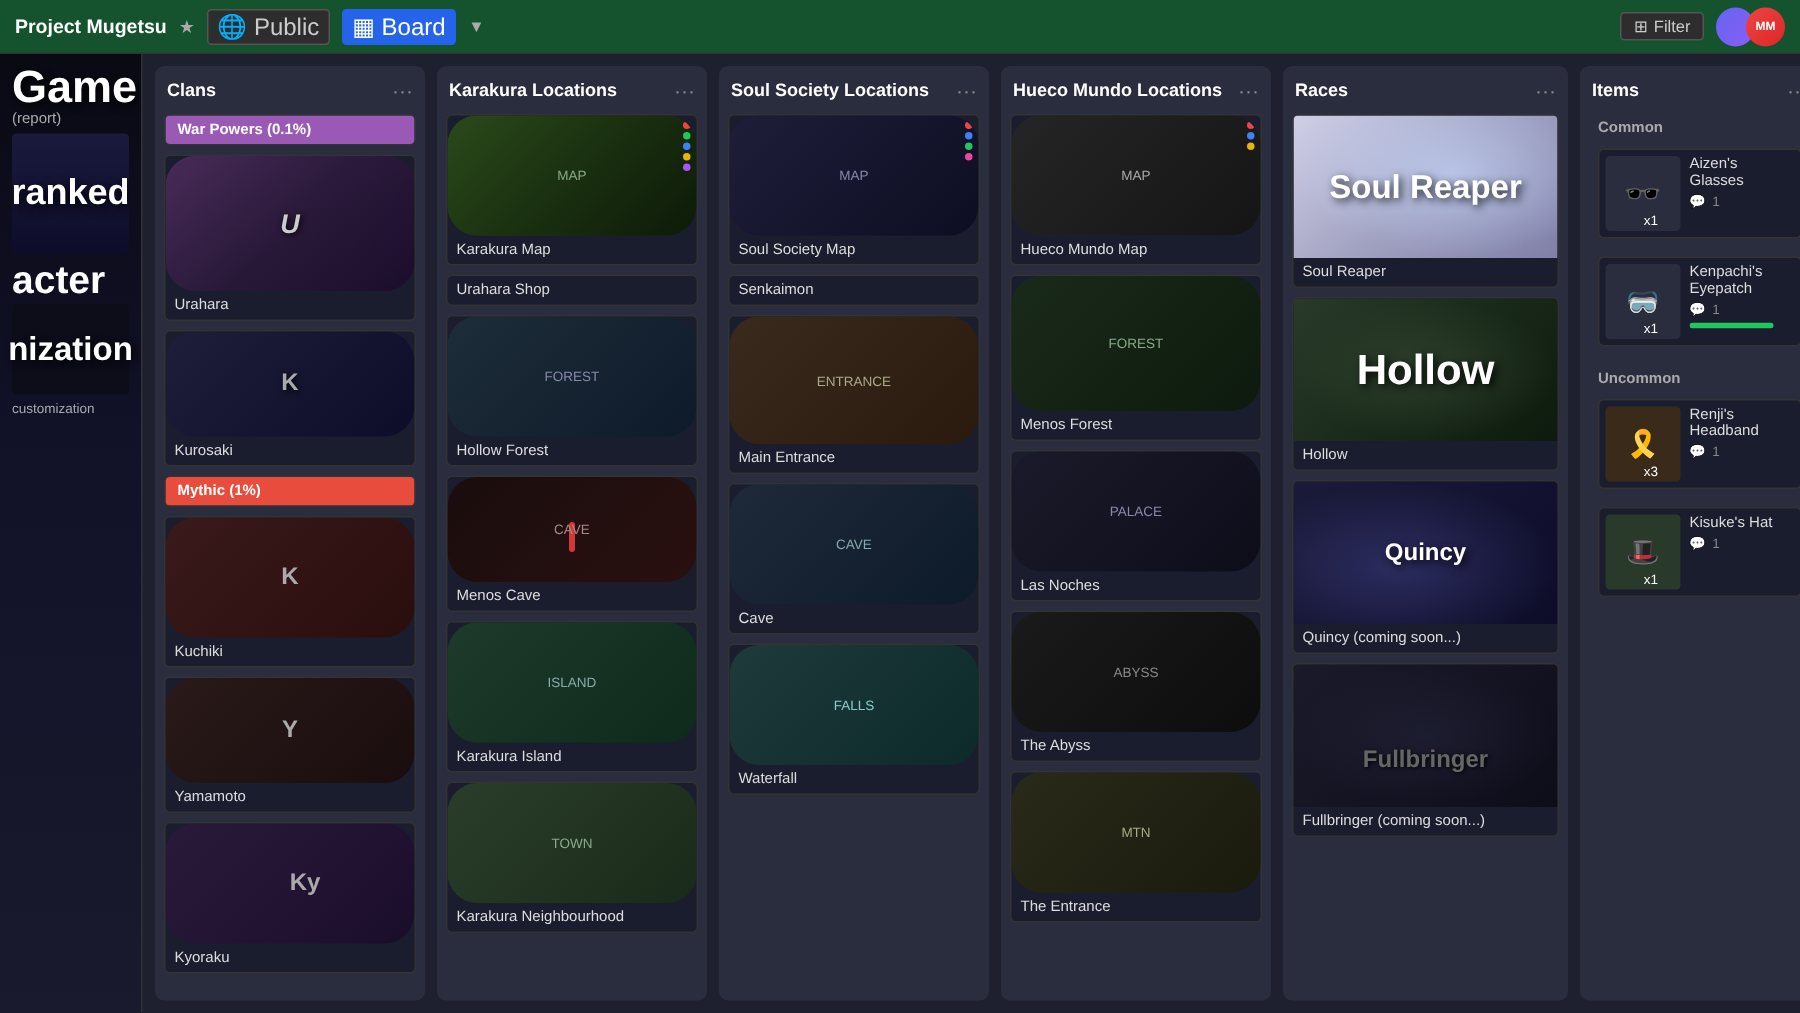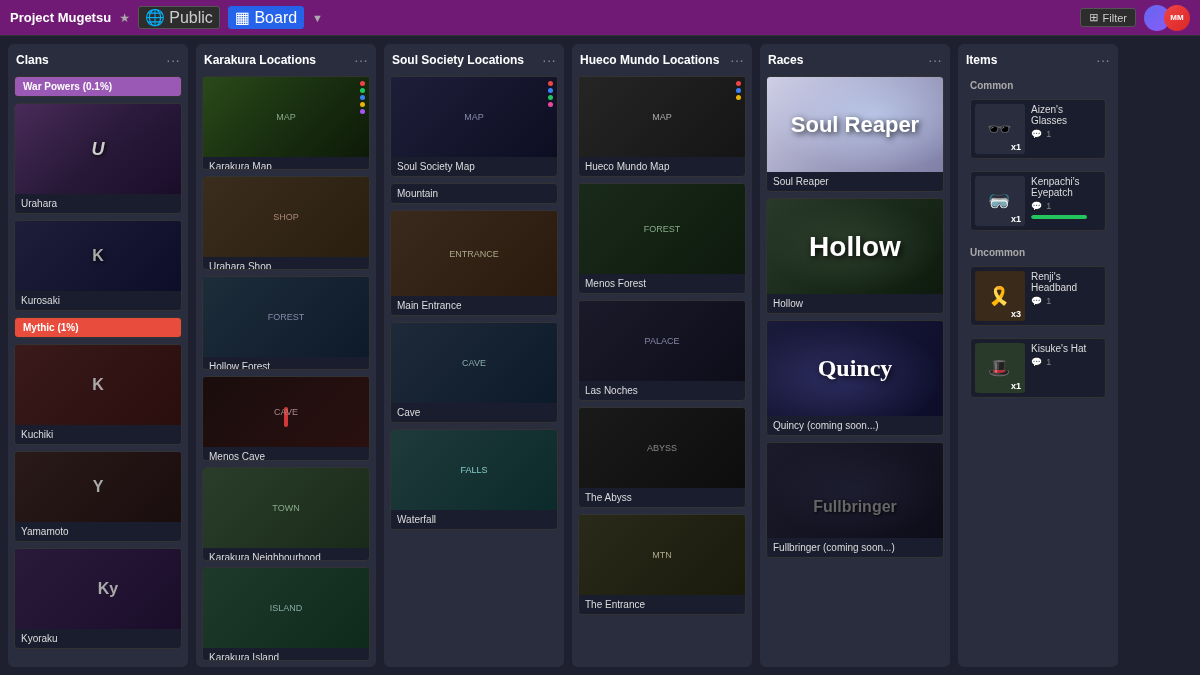--- a/index.html
+++ b/index.html
@@ -9,21 +9,21 @@
       color: #fff;
       width: 1200px;
       height: 675px;
       overflow: hidden;
     }
 
     
     .topbar {
       display: flex;
       align-items: center;
-      background: #701a75;
+      background: #14532d;
       height: 36px;
       padding: 0 10px;
       gap: 8px;
       border-bottom: 1px solid #333;
     }
     .topbar-title {
       font-weight: 700;
       font-size: 13px;
       color: #fff;
     }
@@ -152,20 +152,21 @@
     .card-img-placeholder {
       width: 100%;
       height: 80px;
       display: flex;
       align-items: center;
       justify-content: center;
       font-size: 10px;
       color: #aaa;
       position: relative;
       overflow: hidden;
+      border-radius: 20px;
     }
     .card-label {
       padding: 4px 6px;
       font-size: 10px;
       color: #ddd;
       font-weight: 500;
     }
 
     
     .items-col {
@@ -198,24 +199,24 @@
       border-radius: 3px;
       display: flex;
       align-items: center;
       justify-content: center;
       flex-shrink: 0;
       position: relative;
     }
     .item-count-badge {
       position: absolute;
       bottom: 2px;
-      right: 4px;
+      right: 15px;
       font-size: 9px;
       color: #fff;
-      font-weight: 700;
+      font-weight: 400;
     }
     .item-info { flex: 1; }
     .item-name {
       font-size: 10px;
       color: #ddd;
       font-weight: 500;
       margin-bottom: 3px;
     }
     .item-meta {
       font-size: 9px;
@@ -289,20 +290,34 @@
     <span>Filter</span>
   </div>
   <div class="avatar-stack">
     <div class="topbar-avatar" style="background:linear-gradient(135deg,#6366f1,#8b5cf6);"></div>
     <div class="topbar-avatar" style="background:linear-gradient(135deg,#ef4444,#dc2626);font-size:8px;color:#fff;">MM</div>
   </div>
 </div>
 
 <div class="main">
 
+  <div class="sidebar-panel">
+    <div style="height:100%;background:linear-gradient(180deg,#0a0a14 0%,#111128 40%,#1a1a2e 100%);padding:8px;overflow:hidden;">
+      <div style="font-size:30px;font-weight:900;color:#fff;line-height:1;text-shadow:2px 2px 6px #000;">Game</div>
+      <div style="font-size:10px;color:#aaa;">(report)</div>
+      <div style="height:80px;background:linear-gradient(180deg,#1a1a3e,#0d0d2a);margin:4px 0;border-radius:3px;display:flex;align-items:center;justify-content:center;overflow:hidden;">
+        <div style="font-size:24px;font-weight:900;color:#fff;text-shadow:2px 2px 8px #000;writing-mode:horizontal-tb;">ranked</div>
+      </div>
+      <div style="font-size:26px;font-weight:900;color:#fff;margin-top:4px;line-height:1;">acter</div>
+      <div style="height:60px;background:#0d0d1a;border-radius:3px;margin:4px 0;display:flex;align-items:center;justify-content:center;">
+        <div style="font-size:22px;font-weight:900;color:#fff;text-shadow:2px 2px 6px #000;">nization</div>
+      </div>
+      <div style="font-size:9px;color:#aaa;">customization</div>
+    </div>
+  </div>
 
   <div class="boards-area">
 
     <div class="board-col">
       <div class="col-header">
         <span class="col-title">Clans</span>
         <span class="col-menu">···</span>
       </div>
       <div class="col-cards">
 
@@ -369,53 +384,50 @@
               <div class="dot dot-green"></div>
               <div class="dot dot-blue"></div>
               <div class="dot dot-yellow"></div>
               <div class="dot dot-purple"></div>
             </div>
           </div>
           <div class="card-label">Karakura Map</div>
         </div>
 
         <div class="card">
-          <div class="card-img-placeholder bg-urahara-shop">
-            <div style="font-size:9px;color:#a87;">SHOP</div>
-          </div>
           <div class="card-label">Urahara Shop</div>
         </div>
 
         <div class="card">
           <div class="card-img-placeholder bg-hollow-forest">
             <div style="font-size:9px;color:#88a;">FOREST</div>
           </div>
           <div class="card-label">Hollow Forest</div>
         </div>
 
         <div class="card">
           <div class="card-img-placeholder bg-menos-cave" style="height:70px;">
             <div style="position:absolute;top:30px;left:50%;transform:translateX(-50%);width:4px;height:20px;background:#ff4444;border-radius:2px;opacity:0.8;"></div>
             <div style="font-size:9px;color:#a88;position:relative;z-index:1;">CAVE</div>
           </div>
           <div class="card-label">Menos Cave</div>
         </div>
 
         <div class="card">
+          <div class="card-img-placeholder bg-karakura-is">
+            <div style="font-size:9px;color:#8aa;">ISLAND</div>
+          </div>
+          <div class="card-label">Karakura Island</div>
+        </div>
+
+        <div class="card">
           <div class="card-img-placeholder bg-karakura-nb">
             <div style="font-size:9px;color:#8a8;">TOWN</div>
           </div>
           <div class="card-label">Karakura Neighbourhood</div>
-        </div>
-
-        <div class="card">
-          <div class="card-img-placeholder bg-karakura-is">
-            <div style="font-size:9px;color:#8aa;">ISLAND</div>
-          </div>
-          <div class="card-label">Karakura Island</div>
         </div>
 
       </div>
     </div>
 
     <div class="board-col">
       <div class="col-header">
         <span class="col-title">Soul Society Locations</span>
         <span class="col-menu">···</span>
       </div>
@@ -429,21 +441,21 @@
               <div class="dot dot-red"></div>
               <div class="dot dot-blue"></div>
               <div class="dot dot-green"></div>
               <div class="dot dot-pink"></div>
             </div>
           </div>
           <div class="card-label">Soul Society Map</div>
         </div>
 
         <div class="card">
-          <div class="card-label">Mountain</div>
+          <div class="card-label">Senkaimon</div>
         </div>
 
         <div class="card">
           <div class="card-img-placeholder bg-main-ent" style="height:85px;">
             <div style="font-size:9px;color:#aa8;">ENTRANCE</div>
           </div>
           <div class="card-label">Main Entrance</div>
         </div>
 
         <div class="card">
@@ -533,21 +545,21 @@
           <div style="height:95px;background:linear-gradient(135deg,#2a3a2a,#1a2a1a,#0d1a0d);position:relative;display:flex;align-items:center;justify-content:center;overflow:hidden;">
             <div style="position:absolute;inset:0;background:radial-gradient(ellipse at 50% 50%,rgba(60,80,60,0.5),transparent 70%);"></div>
             <span style="font-size:28px;font-weight:900;color:#fff;text-shadow:2px 2px 6px rgba(0,0,0,0.9);position:relative;z-index:1;">Hollow</span>
           </div>
           <div class="card-label">Hollow</div>
         </div>
 
         <div class="card">
           <div style="height:95px;background:linear-gradient(135deg,#1a1a3a,#0d0d2a);position:relative;display:flex;align-items:center;justify-content:center;overflow:hidden;">
             <div style="position:absolute;inset:0;background:radial-gradient(ellipse at 40% 60%,rgba(100,100,200,0.3),transparent 70%);"></div>
-            <span style="font-size:24px;font-weight:900;color:#fff;text-shadow:2px 2px 6px rgba(0,0,0,0.9);position:relative;z-index:1;font-family:Liberation Serif, serif;">Quincy</span>
+            <span style="font-size:16px;font-weight:900;color:#fff;text-shadow:2px 2px 6px rgba(0,0,0,0.9);position:relative;z-index:1;">Quincy</span>
           </div>
           <div class="card-label">Quincy (coming soon...)</div>
         </div>
 
         <div class="card">
           <div style="height:95px;background:linear-gradient(135deg,#1a1a2a,#0d0d1a);position:relative;display:flex;align-items:center;justify-content:center;overflow:hidden;">
             <div style="position:absolute;inset:0;background:radial-gradient(ellipse at 50% 50%,rgba(50,50,80,0.3),transparent 70%);"></div>
             <span style="font-size:16px;font-weight:700;color:#666;text-shadow:1px 1px 3px rgba(0,0,0,0.9);position:relative;z-index:1;margin-top:32px;">Fullbringer</span>
           </div>
           <div class="card-label">Fullbringer (coming soon...)</div>

